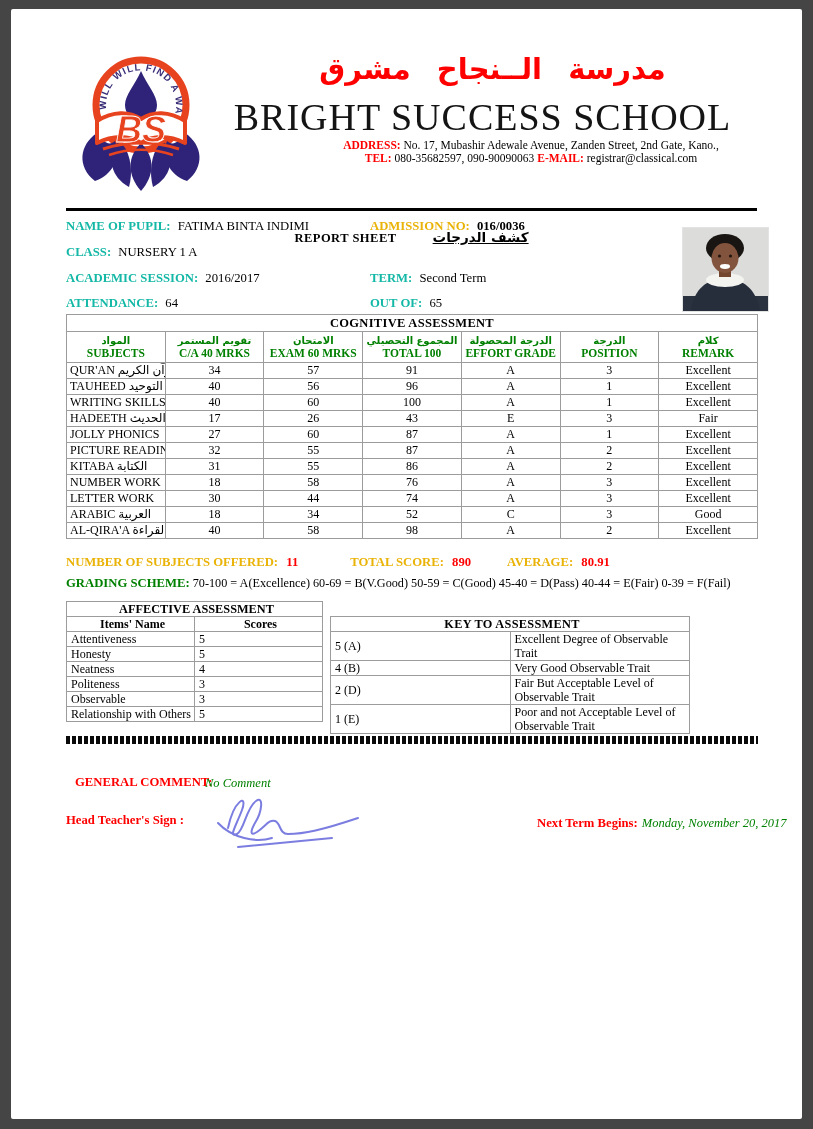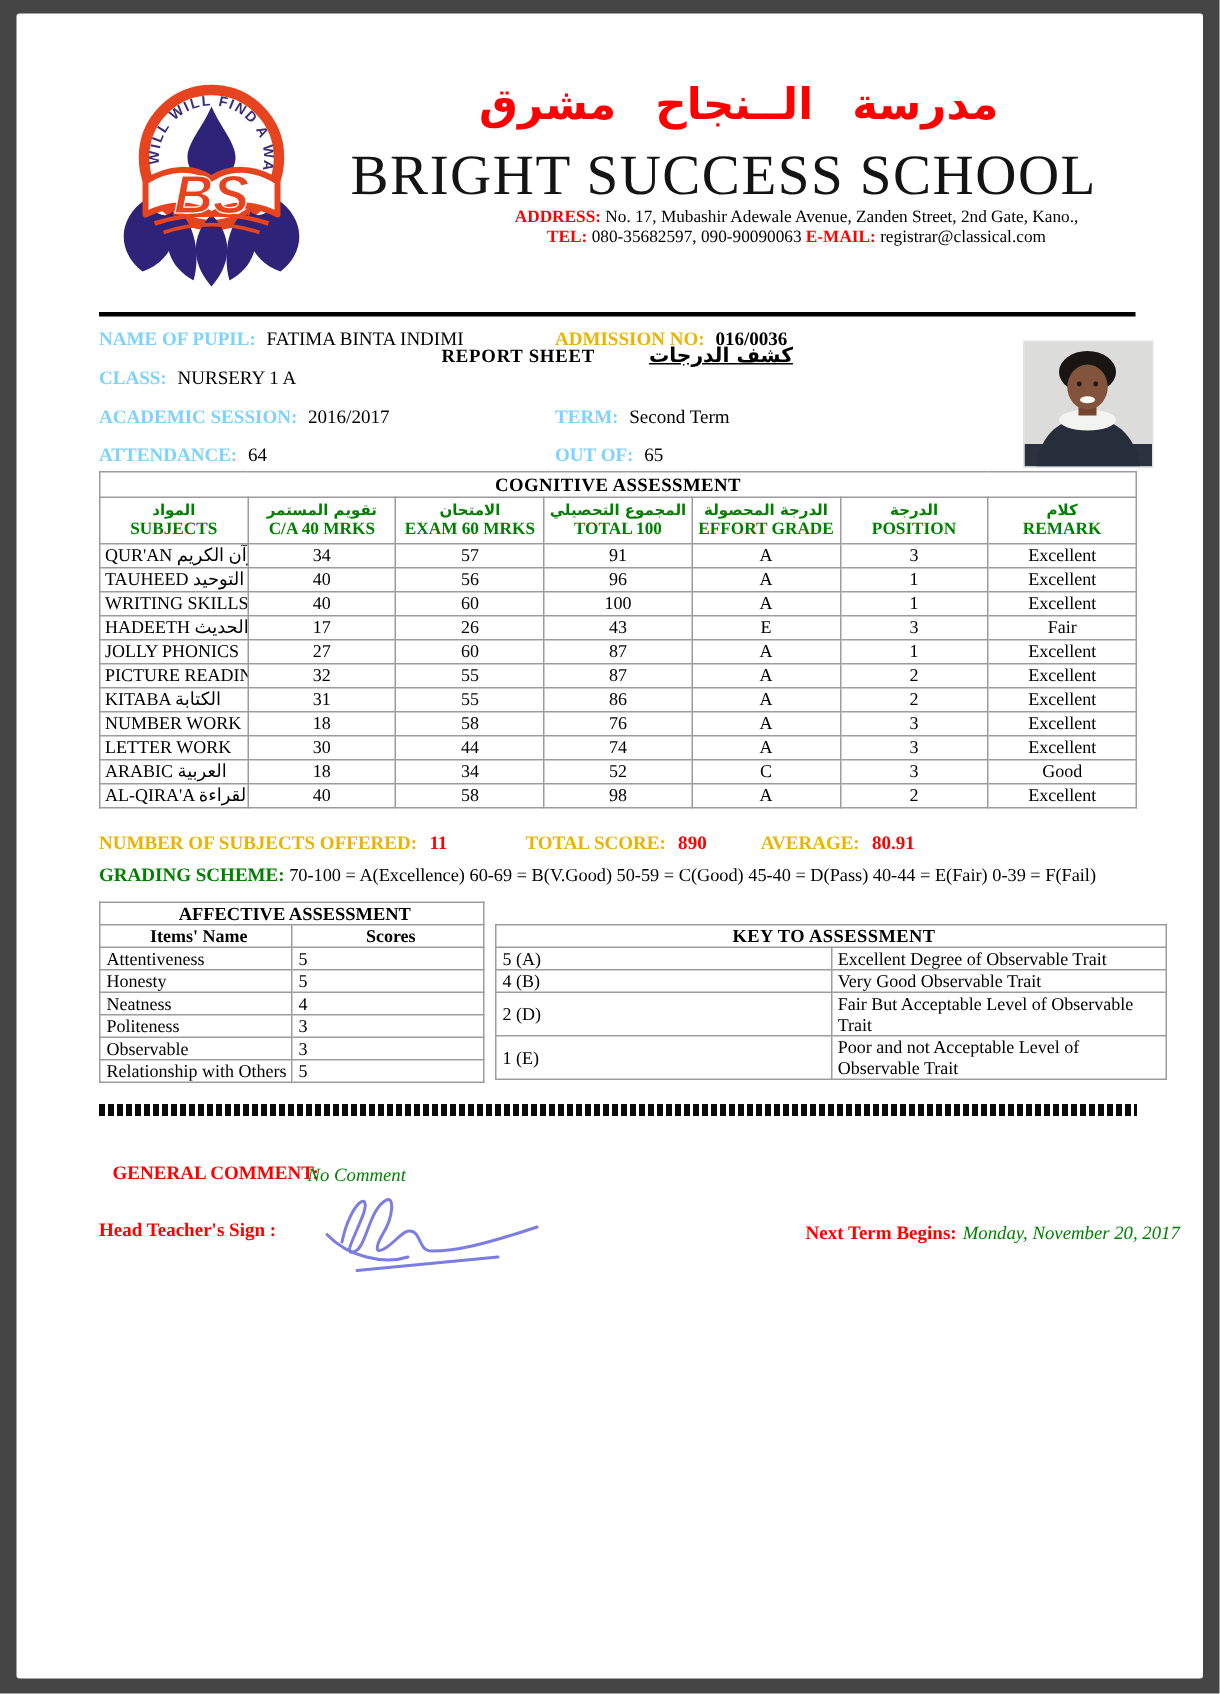--- a/index.html
+++ b/index.html
@@ -1,20 +1,20 @@
 <!DOCTYPE html>
 <html><head>
 <meta charset="utf-8">
 <style>
   * { margin:0; padding:0; box-sizing:border-box; }
   html,body { width:813px; height:1129px; }
   body { position:relative; background:#454545; font-family:"Liberation Serif","DejaVu Sans",serif; color:#000; overflow:hidden; }
   .page { position:absolute; left:11px; top:9px; width:791px; height:1110px; background:#fff; border-radius:2px; }
   .abs { position:absolute; }
-  .red { color:#7dd3fc; }
+  .red { color:#14b8a6; }
   .green { color:#eab308; }
   .bold { font-weight:bold; }
 
   .title-ar { left:225px; top:52px; width:535px; height:46px; text-align:center; direction:rtl;
               font-family:"DejaVu Sans",sans-serif; font-size:29px; font-weight:bold; color:#ff0000;
               word-spacing:16px; letter-spacing:1px; white-space:nowrap; }
   .school-name { left:200px; top:95px; width:565px; text-align:center; font-size:38px; letter-spacing:1px;
                  font-weight:500; white-space:nowrap; color:#141414; }
   .addr-line { width:530px; text-align:center; font-size:11.5px; white-space:nowrap; }
   .addr-lbl { color:#ff0000; font-weight:bold; }
@@ -47,21 +47,21 @@
   .summary .v { color:#ff0000; margin-left:5px; }
   .grading { left:66px; top:576px; width:691px; font-size:12.2px; white-space:nowrap; }
   .grading .lbl { color:#008000; font-weight:bold; font-size:12.7px; }
 
   .aff { left:66px; top:601px; width:257px; font-size:12px; }
   .aff .ttl td { font-weight:bold; text-align:center; height:15px; font-size:12.3px; }
   .aff .hdr td { font-weight:bold; text-align:center; height:15px; }
   .aff td { height:15px; padding:0 0 0 4px; line-height:14px; }
   .aff td.score { width:64px; }
 
-  .key { left:330px; top:616px; width:448px; font-size:12px; }
+  .key { left:330px; top:616px; width:360px; font-size:12px; }
   .key .ttl td { font-weight:bold; text-align:center; height:15px; font-size:12.3px; letter-spacing:0.3px; }
   .key td { height:15px; padding:0 0 0 4px; line-height:14px; }
   .key td.code { width:42px; }
 
   .cutline { left:66px; top:736px; width:692px; height:8px;
              background:repeating-linear-gradient(90deg,#0a0a0a 0 4px,#ffffff 4px 6px); }
 
   .foot-lbl { font-size:12.7px; font-weight:bold; color:#ff0000; white-space:nowrap; }
   .foot-val { font-size:12.5px; font-style:italic; color:#008000; white-space:nowrap; }
 </style>

